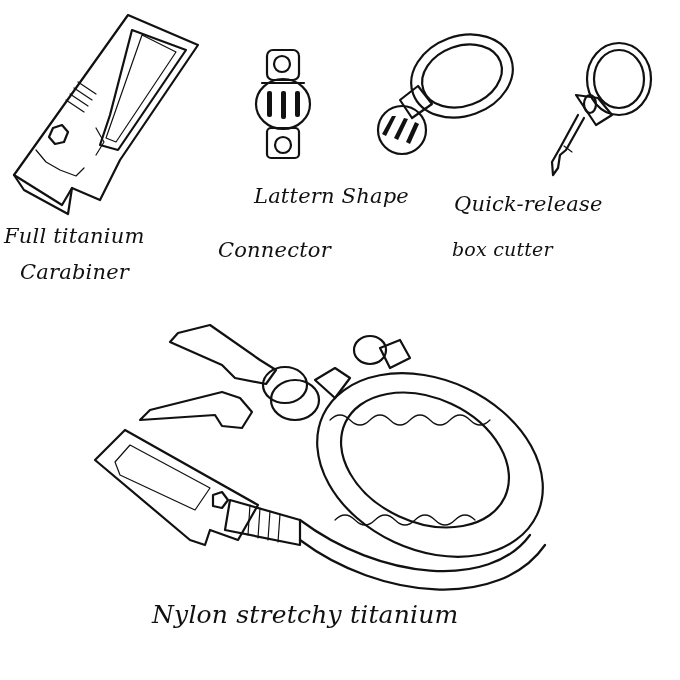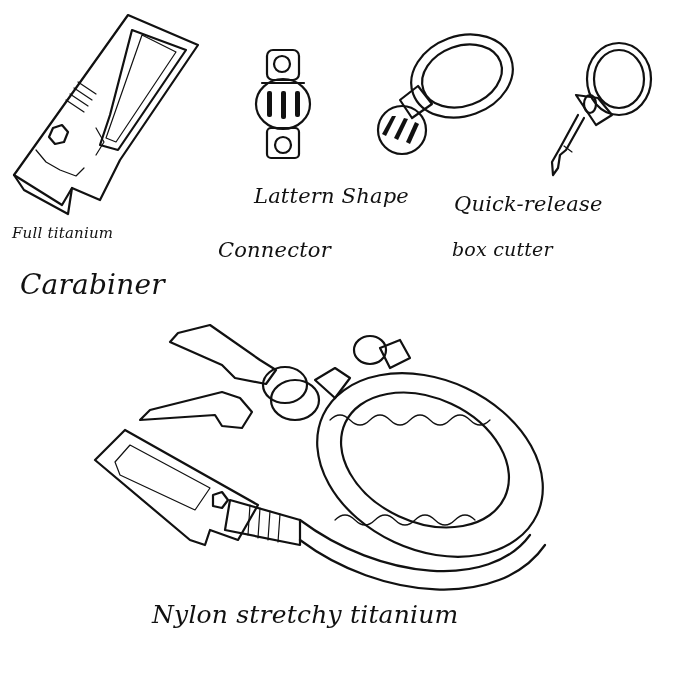--- a/index.html
+++ b/index.html
@@ -6,22 +6,22 @@
   body { width: 680px; height: 680px; position: relative; overflow: hidden; }
   .canvas { position: absolute; left: 0; top: 0; width: 680px; height: 680px; }
   .label {
     position: absolute;
     font-family: "DejaVu Serif", serif;
     font-style: italic;
     color: #111111;
     white-space: nowrap;
     letter-spacing: 0.2px;
   }
-  .lbl-carabiner-1 { left: 12px; top: 224px; font-size: 15px; }
-  .lbl-carabiner-2 { left: 20px; top: 268px; font-size: 28px; }
+  .lbl-carabiner-1 { left: 4px; top: 224px; font-size: 21px; }
+  .lbl-carabiner-2 { left: 20px; top: 260px; font-size: 21px; }
   .lbl-lantern-1 { left: 218px; top: 184px; font-size: 21px; margin-left: 36px; }
   .lbl-lantern-2 { left: 218px; top: 238px; font-size: 21px; }
   .lbl-qr-1 { left: 454px; top: 192px; font-size: 21px; }
   .lbl-qr-2 { left: 452px; top: 238px; font-size: 19px; }
   .lbl-lanyard { left: 152px; top: 600px; font-size: 25px; }
   svg .ink { fill: none; stroke: #111; stroke-width: 2.2; stroke-linecap: round; stroke-linejoin: round; }
   svg .thin { fill: none; stroke: #111; stroke-width: 1.2; stroke-linecap: round; stroke-linejoin: round; }
   svg .fill { fill: #111; stroke: none; }
 </style>
 </head>

